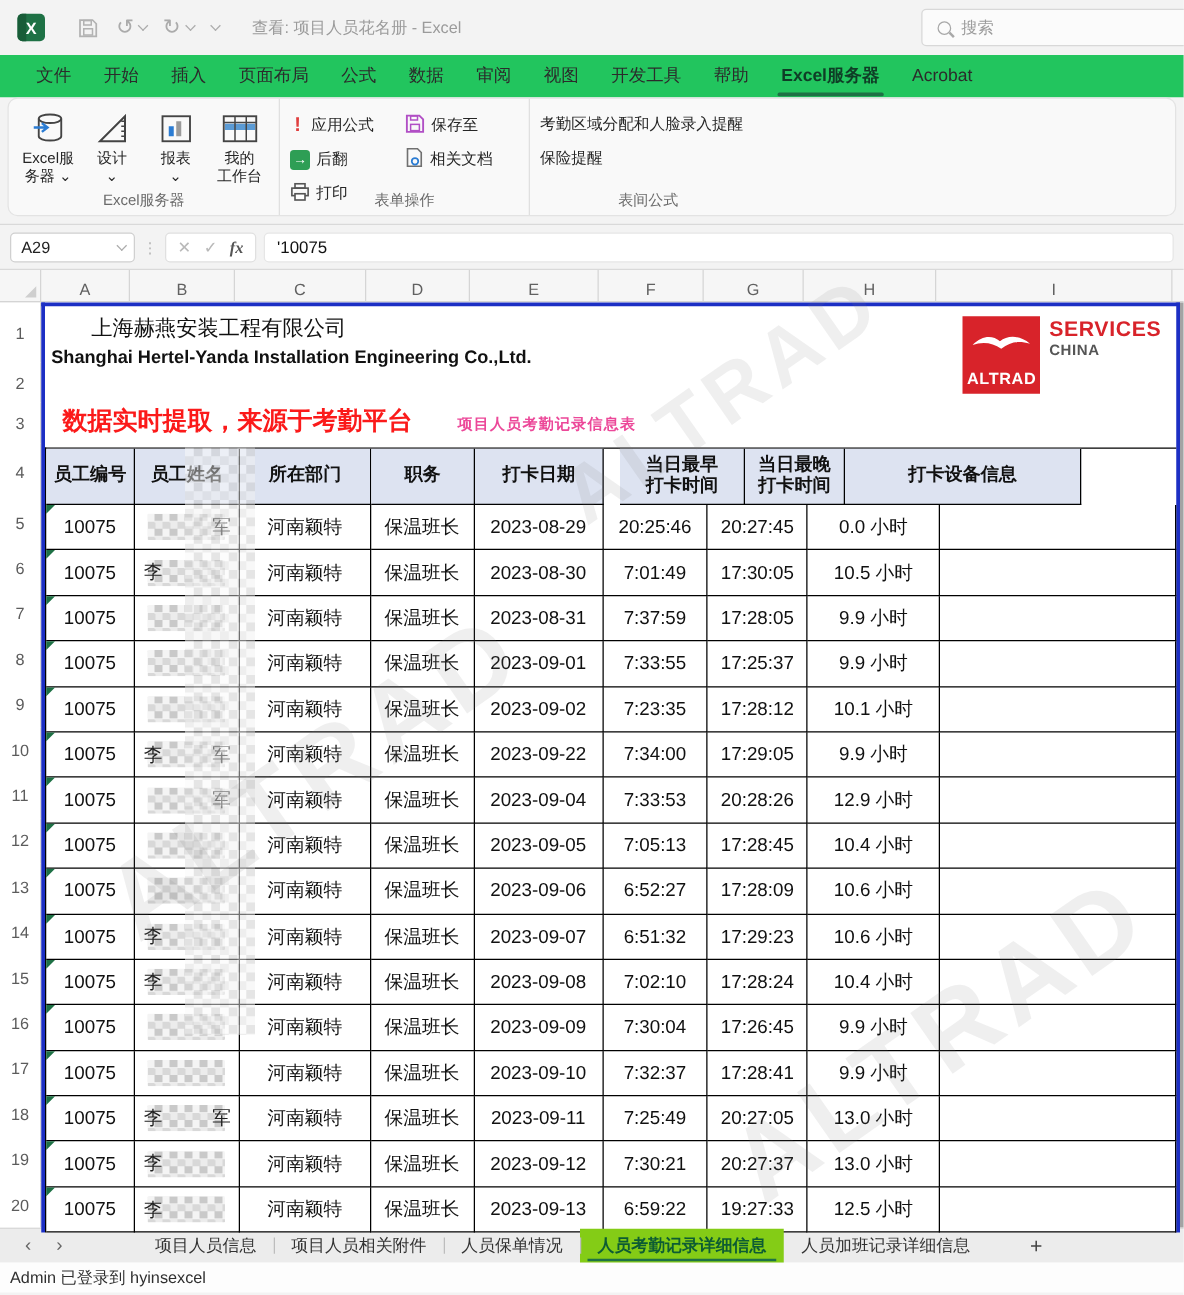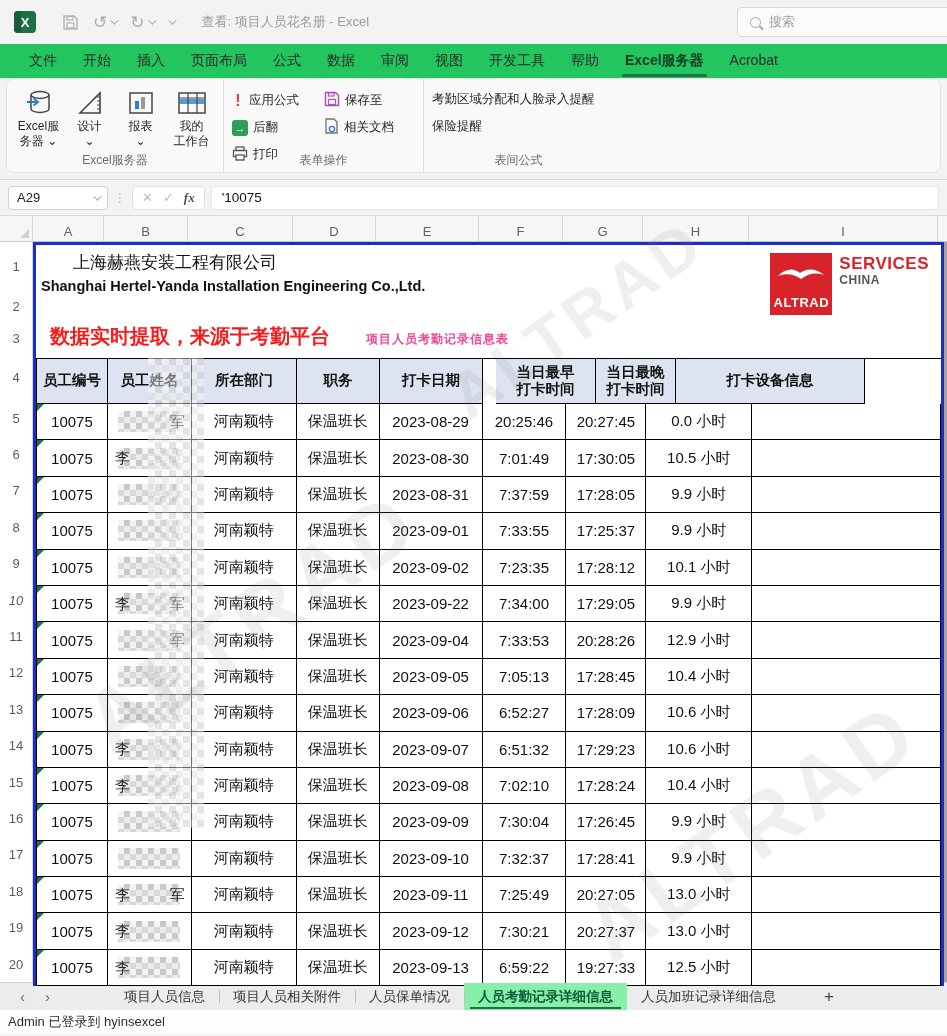--- a/index.html
+++ b/index.html
@@ -115,21 +115,21 @@
   
   .wm { position:absolute; color:rgba(120,120,120,.12); font-weight:bold; letter-spacing:6px;
     transform:rotate(-35deg); pointer-events:none; z-index:5; font-size:72px; }
 
   
   .tabbar { height:28px; background:#ececec; border-top:1px solid #d2d2d2; display:flex; align-items:stretch; font-size:13.5px; }
   .tabnav { display:flex; align-items:center; gap:20px; padding:0 14px 0 20px; color:#666; font-size:15px; }
   .stabs { display:flex; align-items:stretch; margin-left:46px; }
   .stab { display:flex; align-items:center; padding:0 14px; color:#333; position:relative; }
   .stab + .stab::before { content:""; position:absolute; left:0; top:7px; bottom:7px; width:1px; background:#bdbdbd; }
-  .stab.active { background:#86efac; color:#0d5c33; font-weight:bold; }
+  .stab.active { background:#84cc16; color:#0d5c33; font-weight:bold; }
   .stab.active::after { content:""; position:absolute; left:6px; right:6px; bottom:1px; height:2.5px; background:#1e7145; }
   .stab.active + .stab::before { display:none; }
   .addtab { display:flex; align-items:center; padding:0 34px; color:#444; font-size:17px; }
 
   
   .statusbar { height:24px; background:#fdfdfd; display:flex; align-items:center; padding-left:8px;
     font-size:13px; color:#2f2f2f; }
 </style>
 </head>
 <body>
@@ -313,21 +313,21 @@
     <div class="rownums" id="row-nums">
         <div class="rownum" style="height: 48px;">1</div>
         <div class="rownum" style="height: 32px;">2</div>
         <div class="rownum" style="height: 33px;">3</div>
         <div class="rownum" style="height: 45px;">4</div>
         <div class="rownum" style="height: 36.4px;">5</div>
         <div class="rownum" style="height: 36.4px;">6</div>
         <div class="rownum" style="height: 36.4px;">7</div>
         <div class="rownum" style="height: 36.4px;">8</div>
         <div class="rownum" style="height: 36.4px;">9</div>
-        <div class="rownum" style="height: 36.4px; font-style: italic;">10</div>
+        <div class="rownum" style="height: 36.4px;">10</div>
         <div class="rownum" style="height: 36.4px;">11</div>
         <div class="rownum" style="height: 36.4px;">12</div>
         <div class="rownum" style="height: 36.4px;">13</div>
         <div class="rownum" style="height: 36.4px;">14</div>
         <div class="rownum" style="height: 36.4px;">15</div>
         <div class="rownum" style="height: 36.4px;">16</div>
         <div class="rownum" style="height: 36.4px;">17</div>
         <div class="rownum" style="height: 36.4px;">18</div>
         <div class="rownum" style="height: 36.4px;">19</div>
         <div class="rownum" style="height: 36.4px;">20</div>

